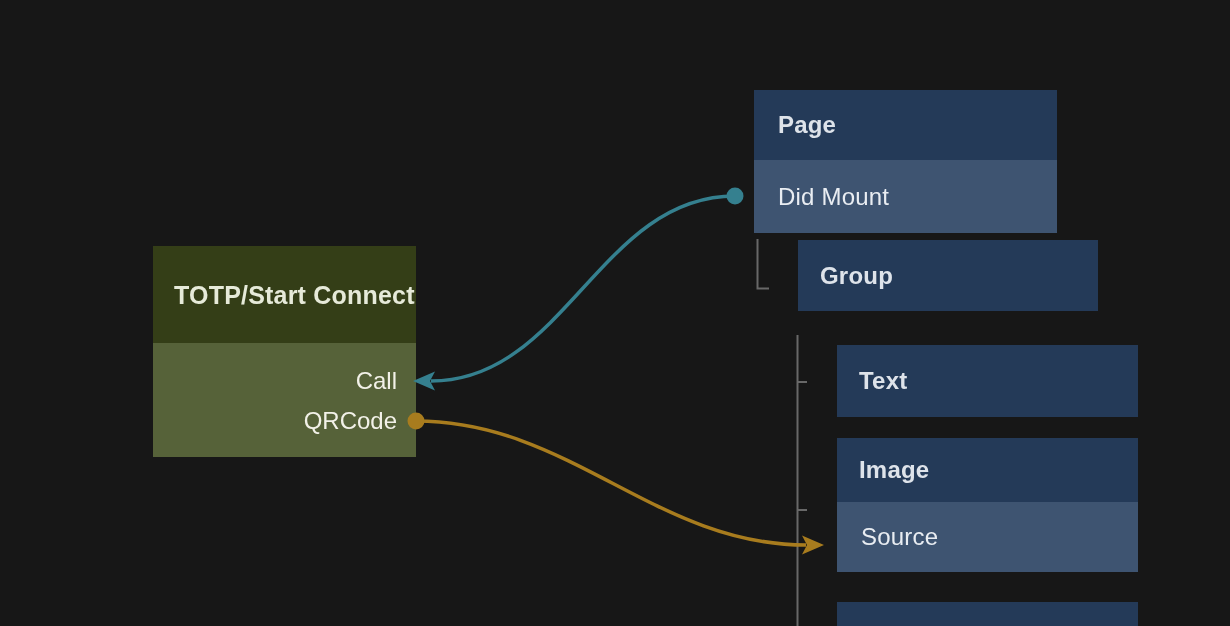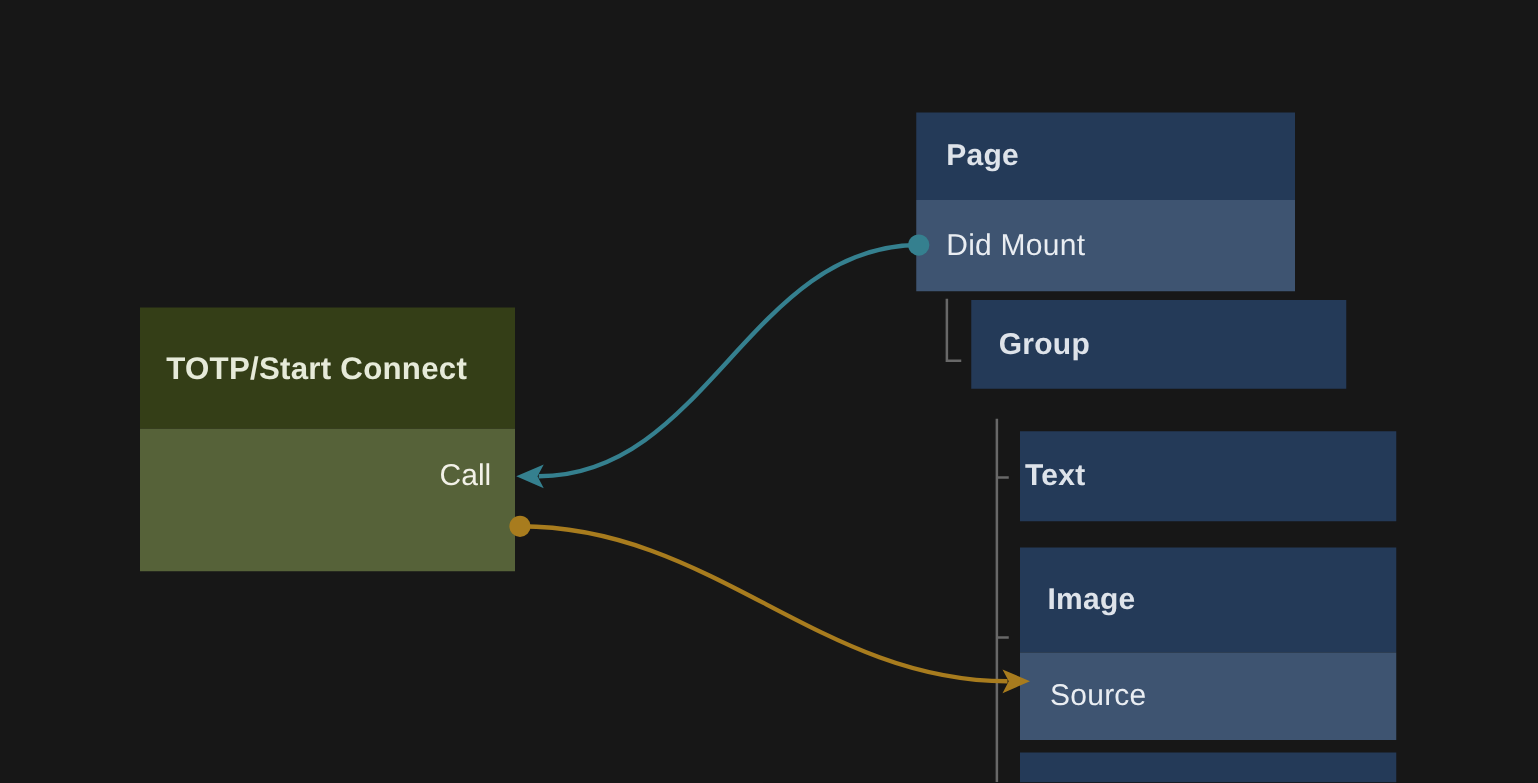--- a/index.html
+++ b/index.html
@@ -22,21 +22,21 @@
   body { font-family: "Liberation Sans", "DejaVu Sans", sans-serif; }
 
   .canvas {
     position: relative;
     width: 1230px;
     height: 626px;
     background: var(--background);
     overflow: hidden;
   }
 
-  .node { position: absolute; }
+  .node { position: absolute; margin-left: 21px; }
 
   
   .blue-header {
     background: var(--node-header-blue);
     color: var(--title-text);
     font-size: 24px;
     font-weight: 600;
     display: flex;
     align-items: center;
     padding-left: 24px;
@@ -54,31 +54,31 @@
   }
 
   .node-page   { left: 733px; top:  90px; width: 303px; }
   .node-page .blue-header { height: 70px; }
   .node-page .blue-row    { height: 73px; align-items: center; }
 
   .node-group  { left: 777px; top: 240px; width: 300px; }
   .node-group .blue-header { height: 71px; padding-left: 22px; }
 
   .node-text   { left: 816px; top: 345px; width: 301px; }
-  .node-text .blue-header { height: 72px; padding-left: 4px; }
+  .node-text .blue-header { height: 72px; padding-left: 22px; }
 
   .node-image  { left: 816px; top: 438px; width: 301px; }
-  .node-image .blue-header { height: 84px; padding-left: 22px; align-items: center; }
+  .node-image .blue-header { height: 64px; padding-left: 22px; align-items: center; }
   .node-image .blue-row    { height: 70px; }
 
   .node-partial { left: 816px; top: 602px; width: 301px; height: 80px;
                   background: var(--node-header-blue); }
 
   
-  .node-fn { left: 112px; top: 246px; width: 300px; }
+  .node-fn { left: 132px; top: 246px; width: 263px; }
   .fn-header {
     background: var(--fn-header-green);
     height: 97px;
     display: flex;
     flex-direction: column;
     justify-content: center;
     padding-left: 21px;
   }
   .fn-title {
     color: var(--fn-title-text);
@@ -126,20 +126,21 @@
 <body>
 
 <div class="canvas">
 
   <div class="node node-fn">
     <div class="fn-header">
       <div class="fn-title">TOTP/Start Connect</div>
     </div>
     <div class="fn-body">
       <div class="fn-output">Call</div>
+      <div class="fn-output">QRCode</div>
     </div>
   </div>
 
   <div class="node node-page">
     <div class="blue-header">
       <span>Page</span>
     </div>
     <div class="blue-row">
       <span>Did Mount</span>
     </div>

